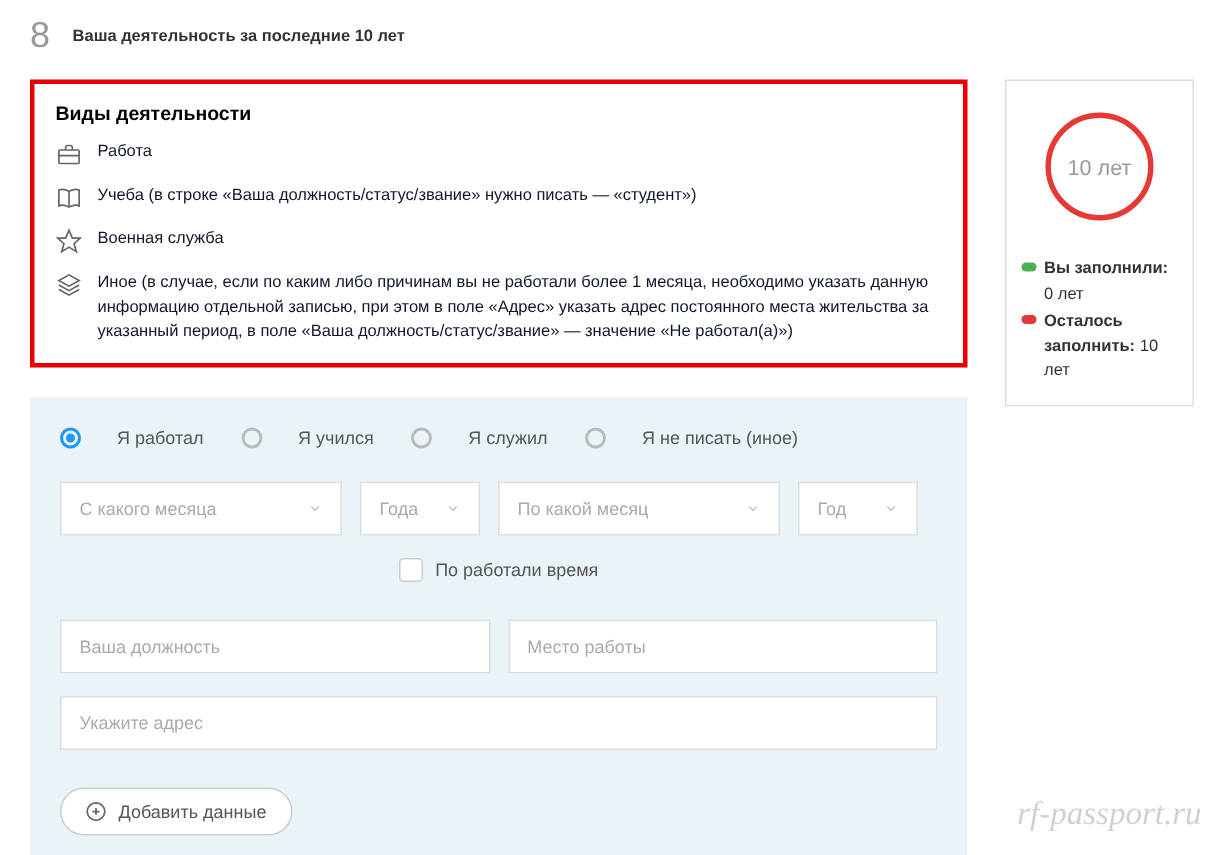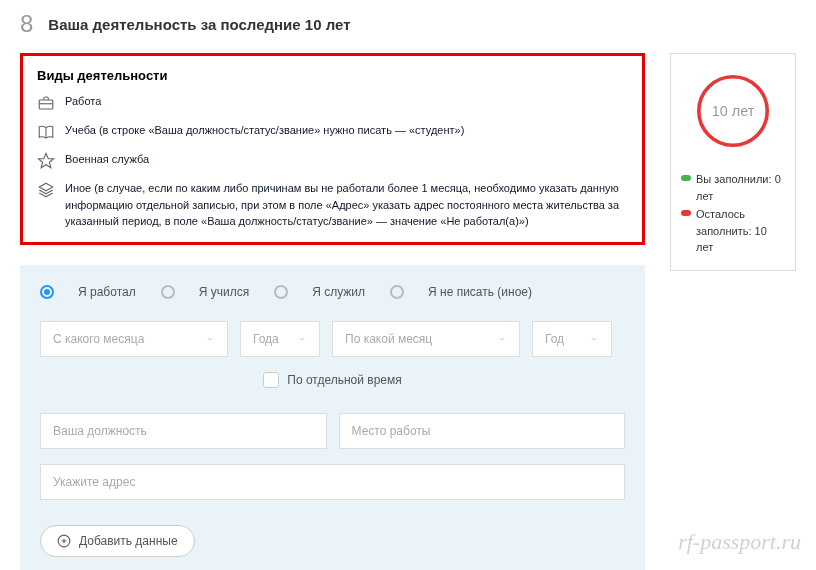--- a/index.html
+++ b/index.html
@@ -1,37 +1,37 @@
 <!DOCTYPE html>
 <html><head>
 <meta charset="utf-8">
 <style>
   * { box-sizing: border-box; margin: 0; padding: 0; }
   body { font-family: Arial, Helvetica, sans-serif; font-size: 13px; color: #333; background: #fff; width: 816px; }
   .page { padding: 10px 20px; }
   .section-header { display: flex; align-items: center; margin-bottom: 15px; }
   .section-num { font-size: 24px; color: #999; font-weight: 300; margin-right: 15px; }
-  .section-title { font-size: 15px; font-weight: bold; }
+  .section-title { font-size: 11px; font-weight: bold; }
   .main-row { display: flex; align-items: flex-start; gap: 25px; }
   .left-col { flex: 1; }
   .right-col { width: 126px; }
   .info-box { border: 3px solid #e60000; padding: 12px 14px; margin-bottom: 20px; }
   .info-title { font-weight: bold; font-size: 13px; margin-bottom: 10px; color: #000000; }
   .info-item { display: flex; align-items: flex-start; margin-bottom: 10px; gap: 10px; }
   .info-item:last-child { margin-bottom: 0; }
   .info-icon { width: 18px; height: 18px; flex-shrink: 0; margin-top: 1px; }
   .info-text { font-size: 11px; color: #0f172a; line-height: 1.5; }
   .status-panel { border: 1px solid #ddd; padding: 12px 10px; text-align: center; }
   .status-circle { display: inline-block; margin-bottom: 12px; }
   .status-legend { font-size: 11px; text-align: left; line-height: 1.5; }
   .legend-row { display: flex; align-items: flex-start; gap: 5px; margin-bottom: 2px; }
   .legend-dot { width: 10px; height: 6px; border-radius: 3px; margin-top: 4px; flex-shrink: 0; }
   .legend-green { background: #4caf50; }
   .legend-red { background: #e53935; }
-  .legend-label { font-weight: normal; color: #333; }
+  .legend-label { font-weight: bold; color: #333; }
   .legend-val { font-weight: normal; color: #333; }
   .form-panel { background: #e9f3f8; padding: 20px; }
   .radio-row { display: flex; gap: 25px; margin-bottom: 22px; align-items: center; }
   .radio-item { display: flex; align-items: center; gap: 24px; cursor: pointer; font-size: 12px; color: #555; }
   .radio-outer { width: 14px; height: 14px; border: 2px solid #bbb; border-radius: 50%; display: flex; align-items: center; justify-content: center; }
   .radio-outer.selected { border-color: #2196f3; }
   .radio-inner { width: 6px; height: 6px; background: #2196f3; border-radius: 50%; display: none; }
   .radio-outer.selected .radio-inner { display: block; }
   .field-row { display: flex; gap: 12px; margin-bottom: 15px; }
   .select-box, .input-box { background: #fff; border: 1px solid #ddd; padding: 10px 12px; font-size: 12px; color: #aaa; display: flex; align-items: center; justify-content: space-between; }
@@ -149,21 +149,21 @@
           <div class="select-box w-year">
             <span>Год</span>
             <svg class="chevron" viewBox="0 0 24 24" fill="none" stroke="#bbb" stroke-width="2">
                   <polyline points="6,9 12,15 18,9"></polyline>
                 </svg>
           </div>
         </div>
 
         <div class="checkbox-row">
           <span class="checkbox-box"></span>
-          <span>По отдельной время</span>
+          <span>По работали время</span>
         </div>
 
         <div class="field-row">
           <div class="input-box w-half">
             <span>Ваша должность</span>
           </div>
           <div class="input-box w-half">
             <span>Место работы</span>
           </div>
         </div>

